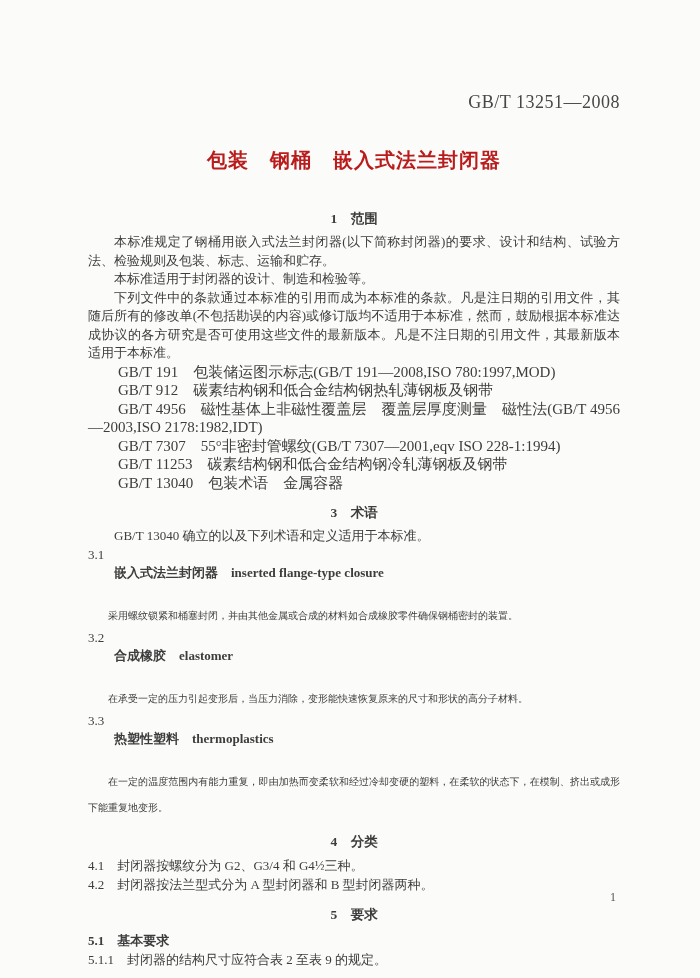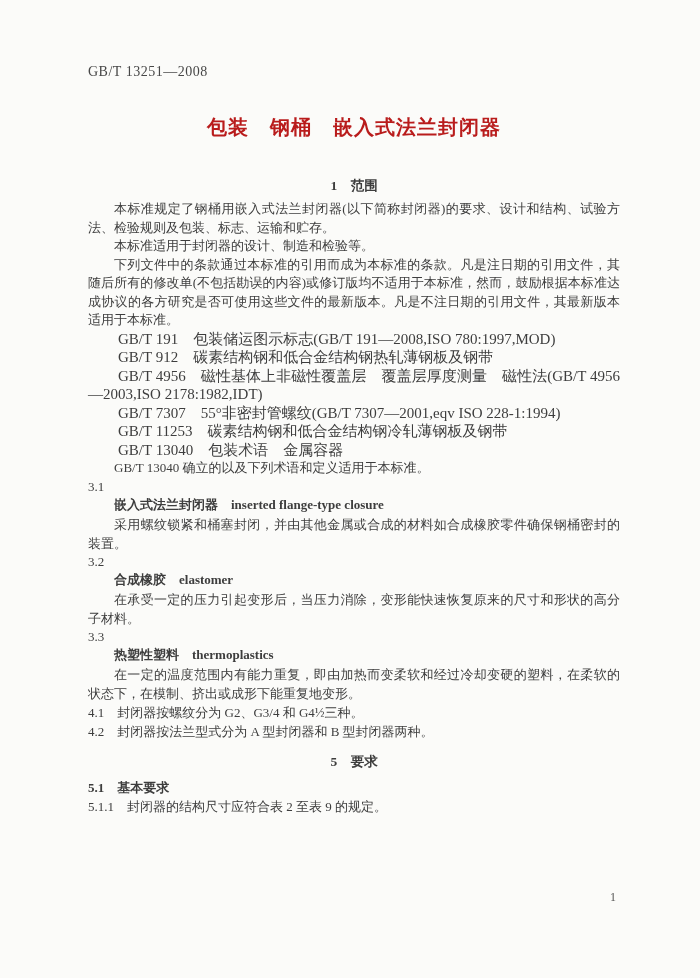--- a/index.html
+++ b/index.html
@@ -14,22 +14,23 @@
     background:var(--paper);
     font-family:"Liberation Serif","DejaVu Serif",serif;
     color:var(--ink);
     overflow:hidden;
   }
   .content{
     position:absolute;
     left:88px;right:80px;top:0;
   }
   .std-code{
-    padding-top:64px;
-    font-size:14px;
+    padding-top:92px;
+    text-align:right;
+    font-size:18px;
     letter-spacing:0.5px;
     color:#474747;
   }
   .doc-title{
     margin-top:34px;
     text-align:center;
     font-size:20px;
     font-weight:bold;
     letter-spacing:1px;
     color:#b91c1c;
@@ -66,24 +67,25 @@
     font-size:13px;
     line-height:18.5px;
   }
   .term-title{
     font-size:13px;
     font-weight:bold;
     line-height:18.5px;
     text-indent:2em;
   }
   .term-def{
-    font-size:13px;
-    line-height:19px;
+    font-size:10px;
+    line-height:26px;
     text-indent:2em;
     text-align:justify;
+    margin-top:20px;
   }
   .clause-item{
     font-size:13px;
     line-height:19px;
     text-align:justify;
   }
   .page-number{
     position:absolute;
     top:890px;
     right:84px;
@@ -106,38 +108,40 @@
     <div class="para">本标准适用于封闭器的设计、制造和检验等。</div>
 
     <div class="para">下列文件中的条款通过本标准的引用而成为本标准的条款。凡是注日期的引用文件，其随后所有的修改单(不包括勘误的内容)或修订版均不适用于本标准，然而，鼓励根据本标准达成协议的各方研究是否可使用这些文件的最新版本。凡是不注日期的引用文件，其最新版本适用于本标准。</div>
     <div class="ref-item">GB/T 191　包装储运图示标志(GB/T 191—2008,ISO 780:1997,MOD)</div>
     <div class="ref-item">GB/T 912　碳素结构钢和低合金结构钢热轧薄钢板及钢带</div>
     <div class="ref-item">GB/T 4956　磁性基体上非磁性覆盖层　覆盖层厚度测量　磁性法(GB/T 4956—2003,ISO 2178:1982,IDT)</div>
     <div class="ref-item">GB/T 7307　55°非密封管螺纹(GB/T 7307—2001,eqv ISO 228-1:1994)</div>
     <div class="ref-item">GB/T 11253　碳素结构钢和低合金结构钢冷轧薄钢板及钢带</div>
     <div class="ref-item">GB/T 13040　包装术语　金属容器</div>
 
+    <div class="sec-heading">3　术语</div>
     <div class="para">GB/T 13040 确立的以及下列术语和定义适用于本标准。</div>
 
     <div class="term-block">
       <div class="term-num">3.1</div>
       <div class="term-title">嵌入式法兰封闭器　inserted flange-type closure</div>
       <div class="term-def">采用螺纹锁紧和桶塞封闭，并由其他金属或合成的材料如合成橡胶零件确保钢桶密封的装置。</div>
     </div>
     <div class="term-block">
       <div class="term-num">3.2</div>
       <div class="term-title">合成橡胶　elastomer</div>
       <div class="term-def">在承受一定的压力引起变形后，当压力消除，变形能快速恢复原来的尺寸和形状的高分子材料。</div>
     </div>
     <div class="term-block">
       <div class="term-num">3.3</div>
       <div class="term-title">热塑性塑料　thermoplastics</div>
       <div class="term-def">在一定的温度范围内有能力重复，即由加热而变柔软和经过冷却变硬的塑料，在柔软的状态下，在模制、挤出或成形下能重复地变形。</div>
     </div>
 
+    <div class="sec-heading">4　分类</div>
     <div class="clause-item">4.1　封闭器按螺纹分为 G2、G3/4 和 G4½三种。</div>
     <div class="clause-item">4.2　封闭器按法兰型式分为 A 型封闭器和 B 型封闭器两种。</div>
 
     <div class="sec-heading">5　要求</div>
     <div class="sub-heading">5.1　基本要求</div>
     <div class="clause-item">5.1.1　封闭器的结构尺寸应符合表 2 至表 9 的规定。</div>
 
   </div>
 
   <div class="page-number">1</div>

